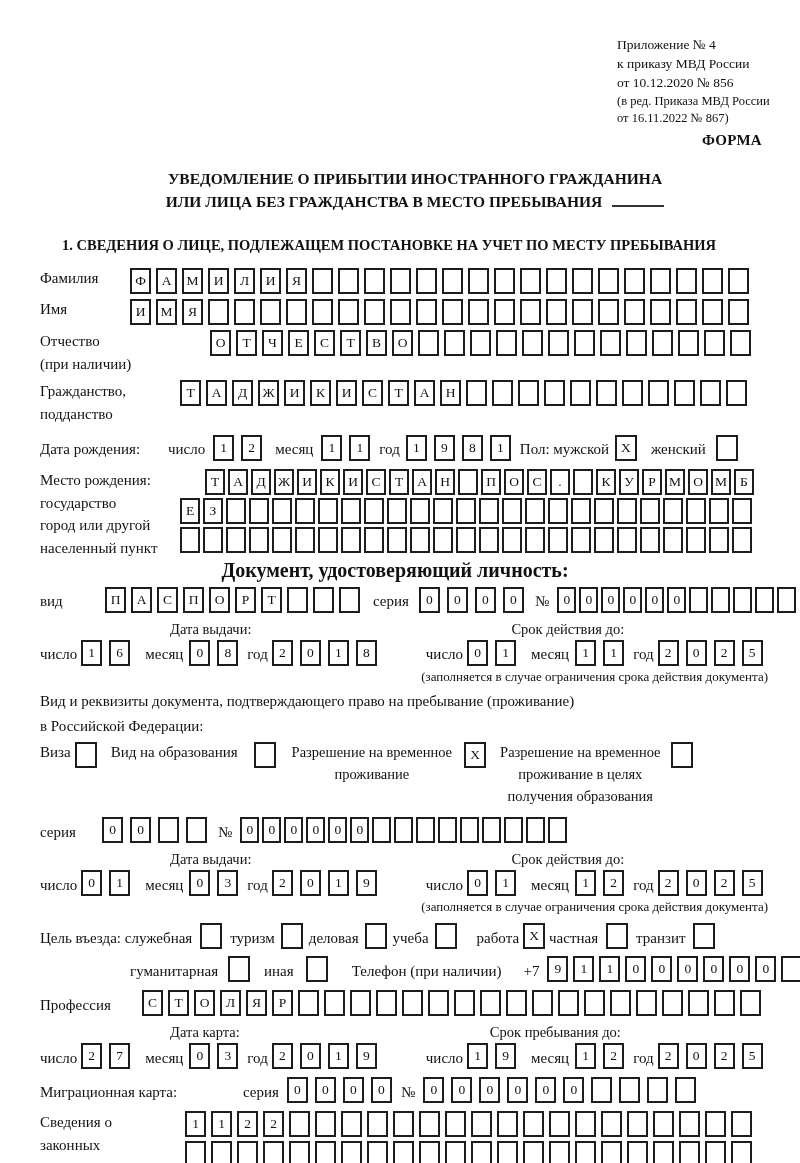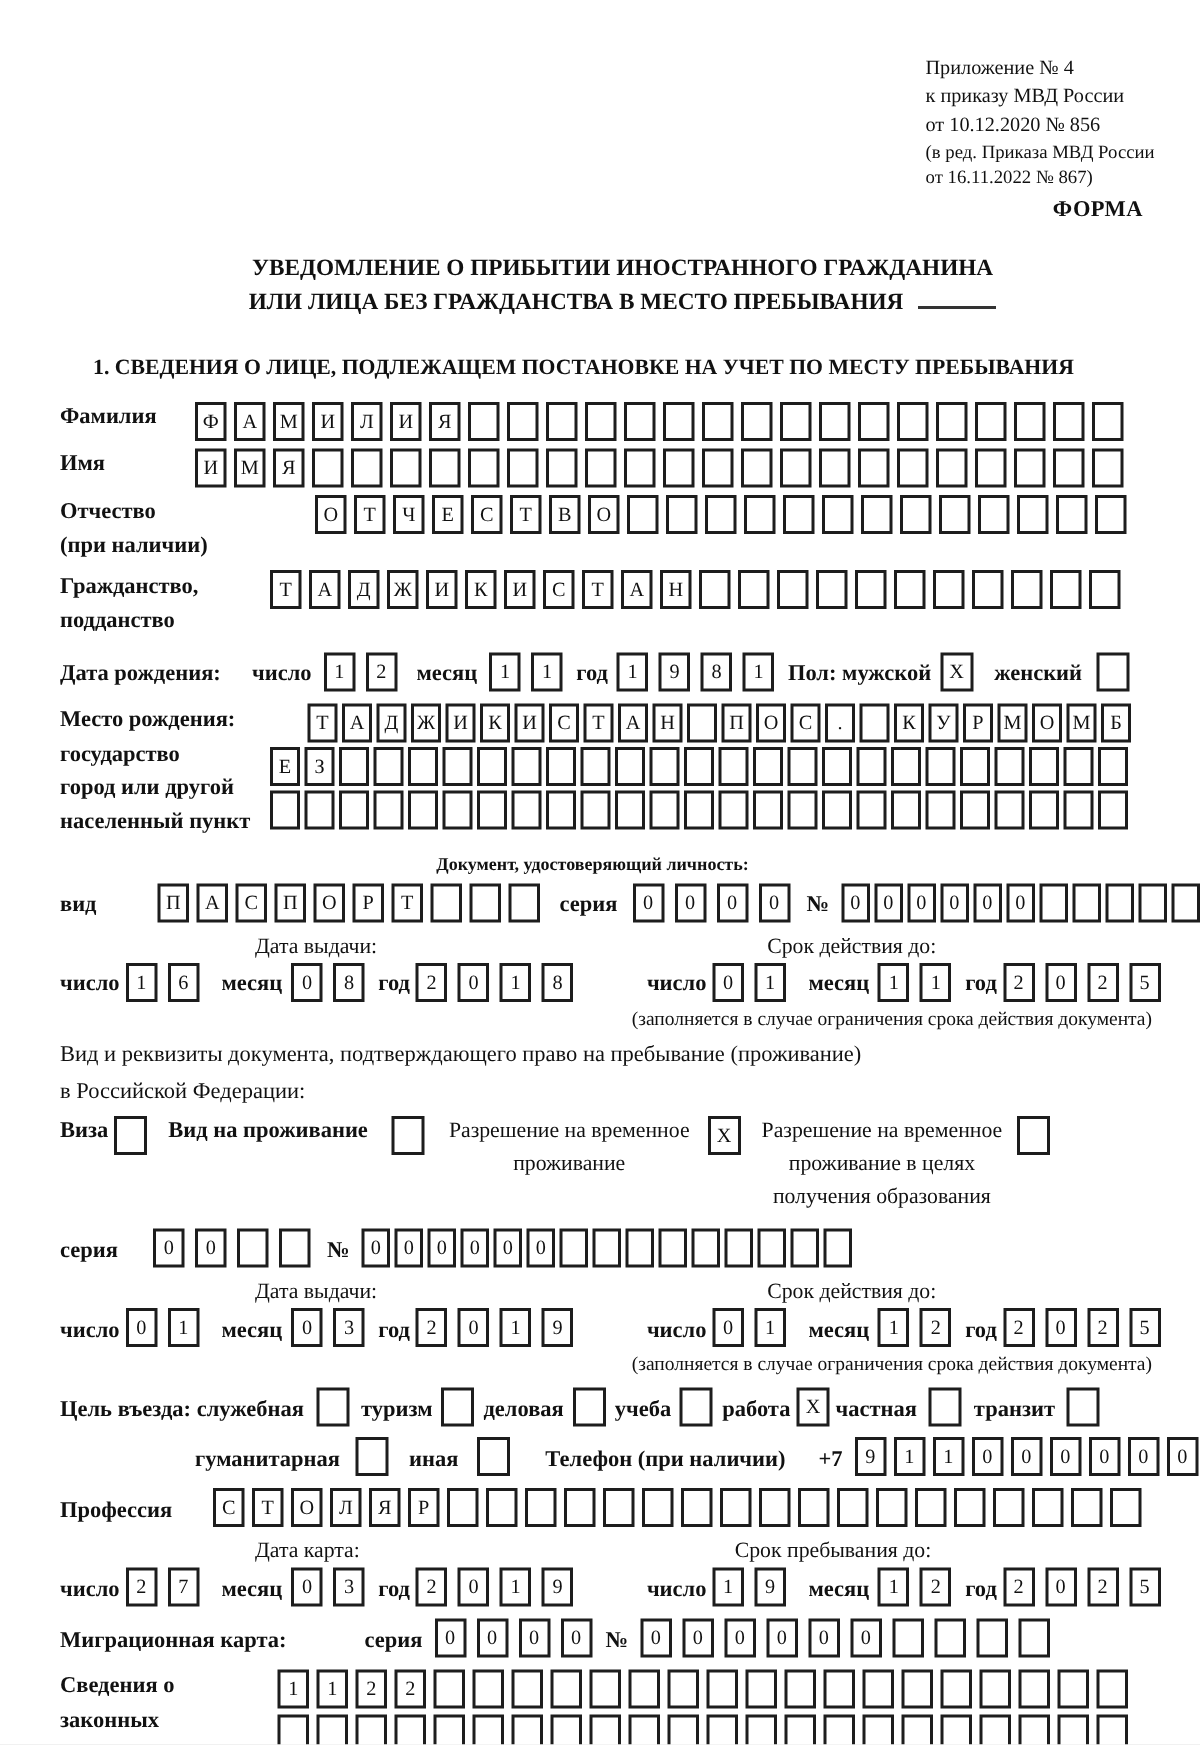--- a/index.html
+++ b/index.html
@@ -10,33 +10,33 @@
     position:relative;overflow:hidden;margin:0 auto;
   }
   .hdr{padding-left:577px;font-size:13.5px;line-height:1.4;}
   .hdr .small{font-size:12.5px;}
   .forma{font-weight:bold;font-size:15px;text-align:right;padding-right:28px;margin-top:4px;letter-spacing:.3px;}
   .title{font-weight:bold;font-size:15.5px;text-align:center;margin-top:18px;line-height:1.5;}
   .uline{display:inline-block;width:52px;border-bottom:2px solid #333;height:14px;margin-left:10px;}
   .sec{font-weight:bold;font-size:14.5px;margin-top:24px;padding-left:22px;}
   .row{display:flex;align-items:flex-start;margin-top:5px;}
   .vc{align-items:flex-end;}
-  .lbl{font-size:15px;line-height:1.45;flex-shrink:0;font-weight:bold;}
+  .lbl{font-size:15px;line-height:1.45;flex-shrink:0;}
   .cells{display:inline-flex;flex-wrap:nowrap;}
   .cell{
     width:21px;height:26px;box-sizing:border-box;border:2px solid #1d1d1d;
     margin-right:5px;display:inline-flex;align-items:center;justify-content:center;
     font-size:13.5px;background:#fff;flex-shrink:0;
   }
   .cn .cell{width:20px;margin-right:3px;}       
   .tight .cell{width:19px;margin-right:3px;}     
   .dcells .cell{margin-right:7px;}               
   .cb .cell{width:22px;margin-right:0;}
   .mt10{margin-top:10px;} .mt14{margin-top:14px;} .mt8{margin-top:8px;}
-  .dochead{font-weight:bold;font-size:12px;text-align:center;margin-top:10px;padding-right:40px;}
+  .dochead{font-weight:bold;font-size:20px;text-align:center;padding-right:40px;}
   .dhead{display:flex;font-size:14.5px;margin-top:8px;}
   .note{font-size:13px;text-align:right;padding-right:22px;margin-top:3px;}
   .introline{font-size:15px;margin-top:8px;}
   .optlbl{font-size:14.5px;line-height:1.5;text-align:center;}
   .lblcol div{font-size:15px;line-height:1.5;}
 </style>
 </head>
 <body>
 
 <div class="page">
@@ -383,21 +383,21 @@
   <div class="note">(заполняется в случае ограничения срока действия документа)</div>
 
   <div class="introline">Вид и реквизиты документа, подтверждающего право на пребывание (проживание)</div>
   <div class="introline">в Российской Федерации:</div>
 
   <div class="row" style="margin-top:7px">
     <span class="lbl">Виза</span>
     <span class="cells cb" style="margin-left:4px">
         <span class="cell"></span>
       </span>
-    <span class="lbl" style="margin-left:14px">Вид на проживание</span>
+    <span class="lbl" style="margin-left:14px">Вид на образования</span>
     <span class="cells cb" style="margin-left:16px">
         <span class="cell"></span>
       </span>
     <span class="optlbl" style="margin-left:16px">
       <div>Разрешение на временное</div>
       <div>проживание</div>
     </span>
     <span class="cells cb" style="margin-left:12px">
         <span class="cell">X</span>
       </span>
@@ -493,21 +493,21 @@
         <span class="cell"></span>
       </span>
     <span class="lbl" style="margin-left:6px">деловая</span>
     <span class="cells cb" style="margin-left:6px">
         <span class="cell"></span>
       </span>
     <span class="lbl" style="margin-left:6px">учеба</span>
     <span class="cells cb" style="margin-left:6px">
         <span class="cell"></span>
       </span>
-    <span class="lbl" style="margin-left:6px">работа</span>
+    <span class="lbl" style="margin-left:20px">работа</span>
     <span class="cells cb" style="margin-left:4px">
         <span class="cell">X</span>
       </span>
     <span class="lbl" style="margin-left:4px">частная</span>
     <span class="cells cb" style="margin-left:8px">
         <span class="cell"></span>
       </span>
     <span class="lbl" style="margin-left:8px">транзит</span>
     <span class="cells cb" style="margin-left:8px">
         <span class="cell"></span>

